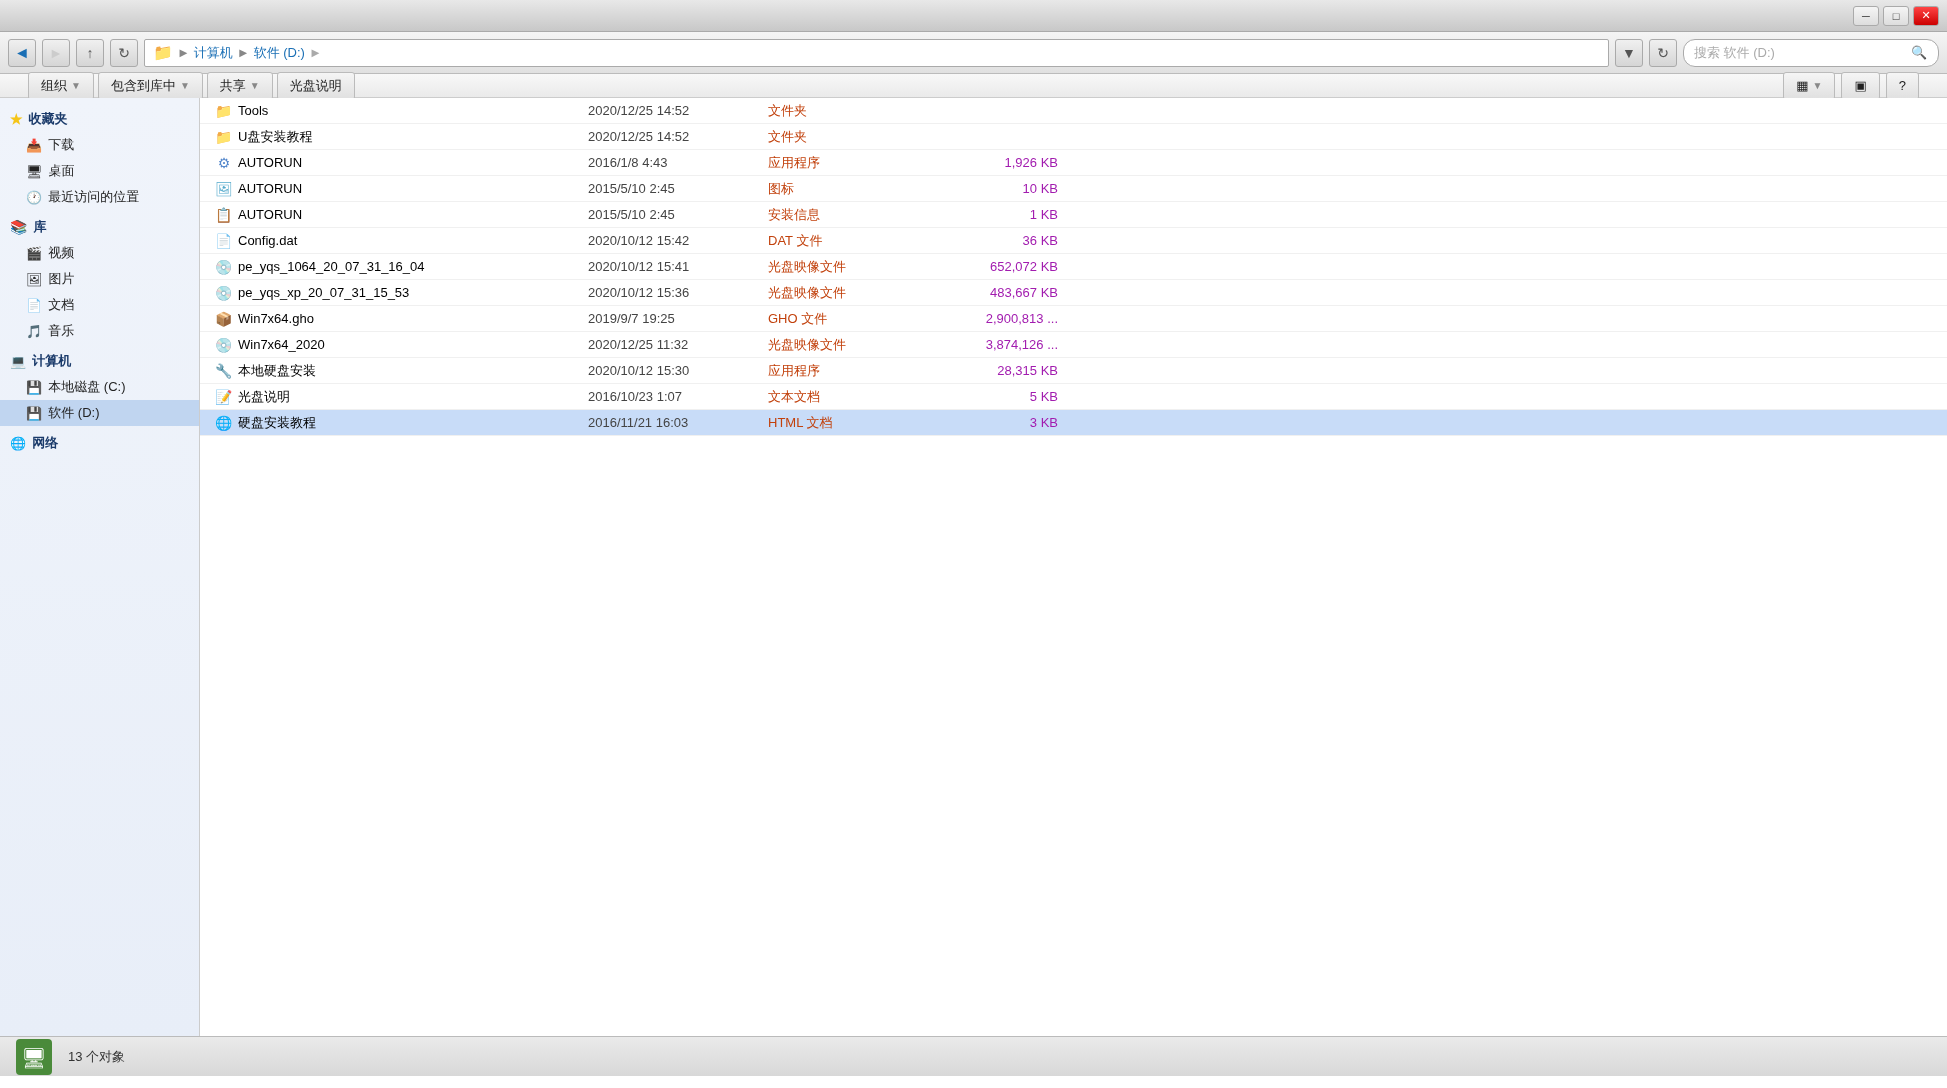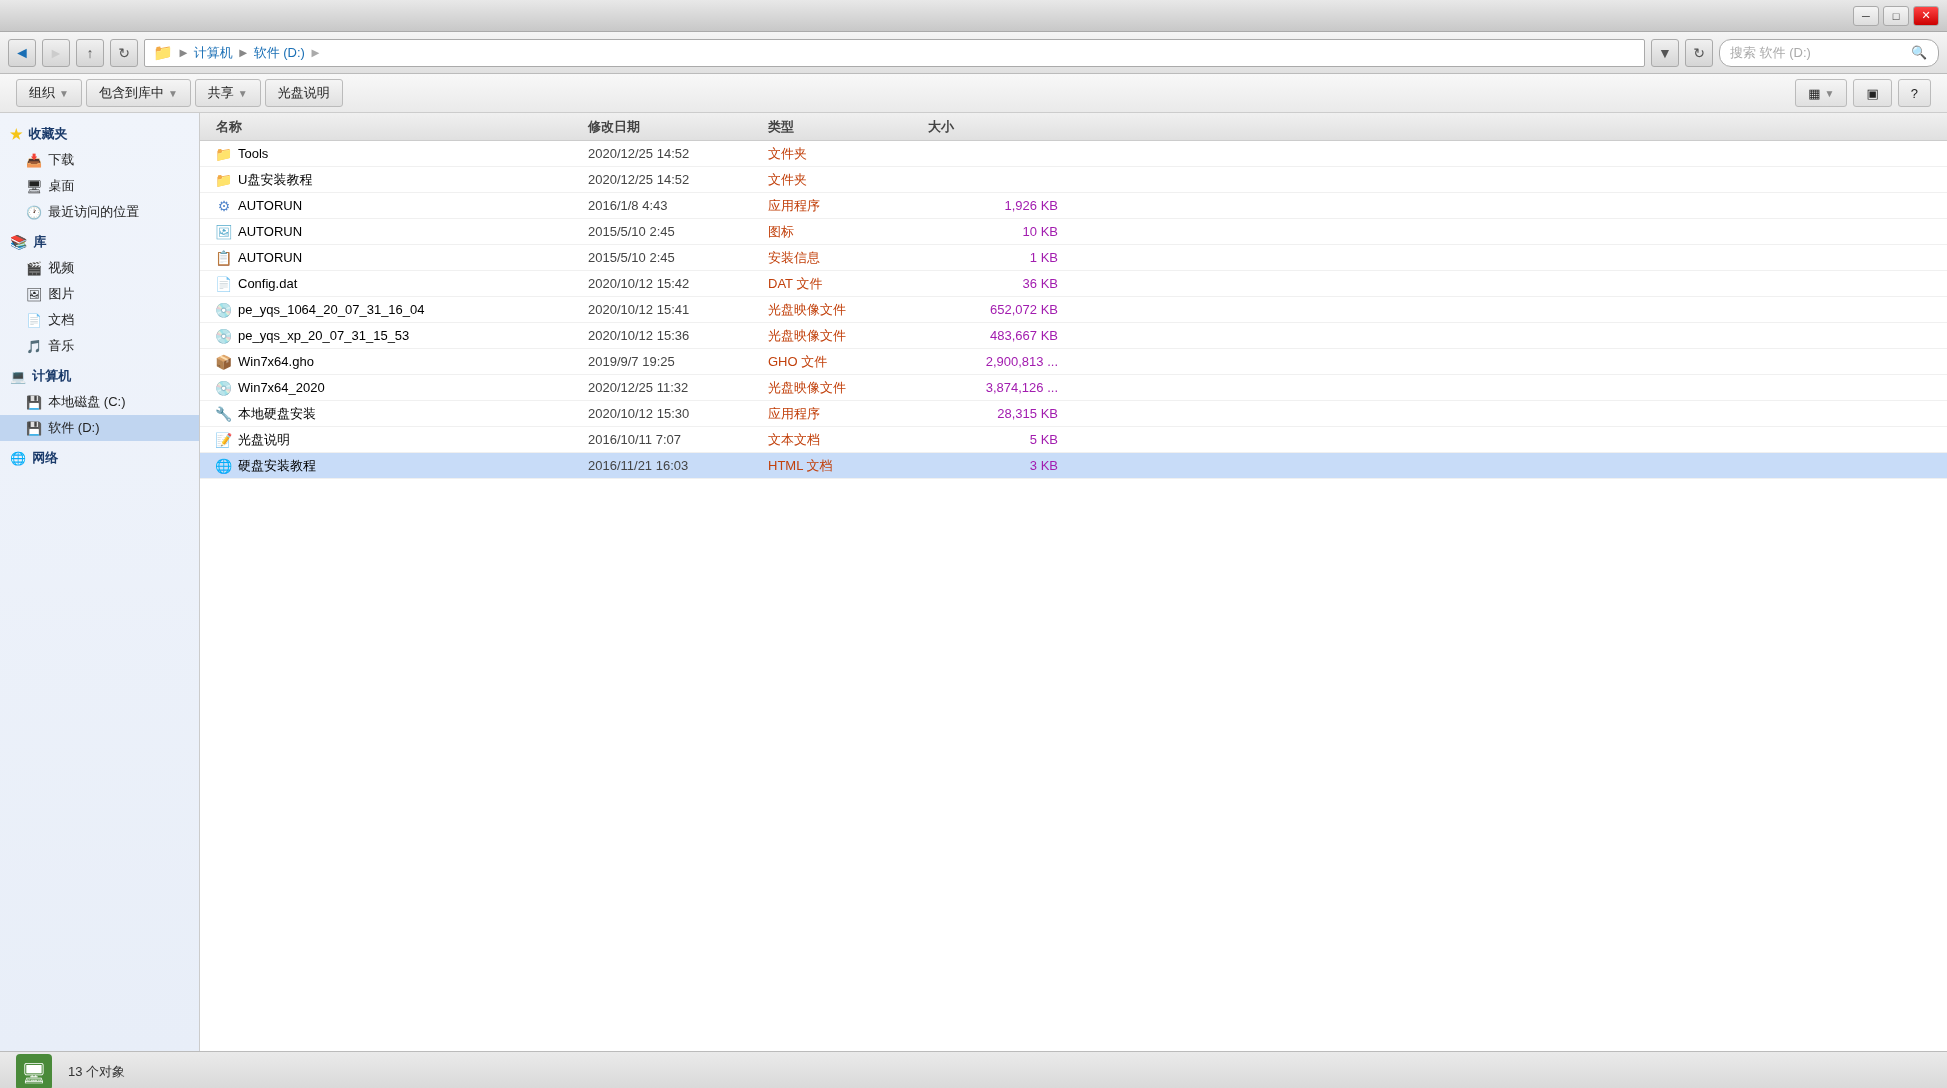--- a/index.html
+++ b/index.html
@@ -74,41 +74,41 @@
       border-radius: 2px;
       display: flex;
       align-items: center;
       padding: 0 8px;
       gap: 4px;
       font-size: 13px;
     }
     .breadcrumb-sep { color: #888; }
     .breadcrumb-item { color: #1a6fb5; cursor: pointer; }
     .search-box {
-      width: 220px;
+      width: 256px;
       height: 28px;
       background: #fff;
       border: 1px solid #aaa;
       border-radius: 12px;
       display: flex;
       align-items: center;
       padding: 0 10px;
       gap: 6px;
       font-size: 13px;
       color: #999;
     }
 
     
     .toolbar {
-      height: 39px;
+      height: 24px;
       background: linear-gradient(to bottom, #f8f8f8, #eaeaea);
       border-bottom: 1px solid #ccc;
       display: flex;
       align-items: center;
-      padding: 0 16px;
+      padding: 0 28px;
       gap: 4px;
     }
     .toolbar-btn {
       height: 28px;
       padding: 0 12px;
       background: linear-gradient(to bottom, #f5f5f5, #e0e0e0);
       border: 1px solid #bbb;
       border-radius: 3px;
       cursor: pointer;
       font-size: 13px;
@@ -382,34 +382,20 @@
       <div class="sidebar-section-header">
         <span>🌐</span>
         <span>网络</span>
       </div>
     </div>
 
   </div>
 
   <div class="file-list-container">
 
-    <div class="file-list-header">
-      <div class="col-name col-header">
-        <span>名称</span>
-      </div>
-      <div class="col-date col-header">
-        <span>修改日期</span>
-      </div>
-      <div class="col-type col-header">
-        <span>类型</span>
-      </div>
-      <div class="col-size col-header">
-        <span>大小</span>
-      </div>
-    </div>
 
     <div class="file-list" id="file-list-body">
     <div class="file-row">
     <div class="file-name-cell">
       <span class="file-icon" style="color:#f5a623">📁</span>
       <span>Tools</span>
     </div>
     <div class="file-date-cell">2020/12/25 14:52</div>
     <div class="file-type-cell">文件夹</div>
     <div class="file-size-cell"></div>
@@ -502,21 +488,21 @@
     </div>
     <div class="file-date-cell">2020/10/12 15:30</div>
     <div class="file-type-cell">应用程序</div>
     <div class="file-size-cell">28,315 KB</div>
   </div>
         <div class="file-row">
     <div class="file-name-cell">
       <span class="file-icon" style="color:#5588cc">📝</span>
       <span>光盘说明</span>
     </div>
-    <div class="file-date-cell">2016/10/11 7:07</div>
+    <div class="file-date-cell">2016/10/23 1:07</div>
     <div class="file-type-cell">文本文档</div>
     <div class="file-size-cell">5 KB</div>
   </div>
         <div class="file-row selected">
     <div class="file-name-cell">
       <span class="file-icon" style="color:#cc7733">🌐</span>
       <span>硬盘安装教程</span>
     </div>
     <div class="file-date-cell">2016/11/21 16:03</div>
     <div class="file-type-cell">HTML 文档</div>

